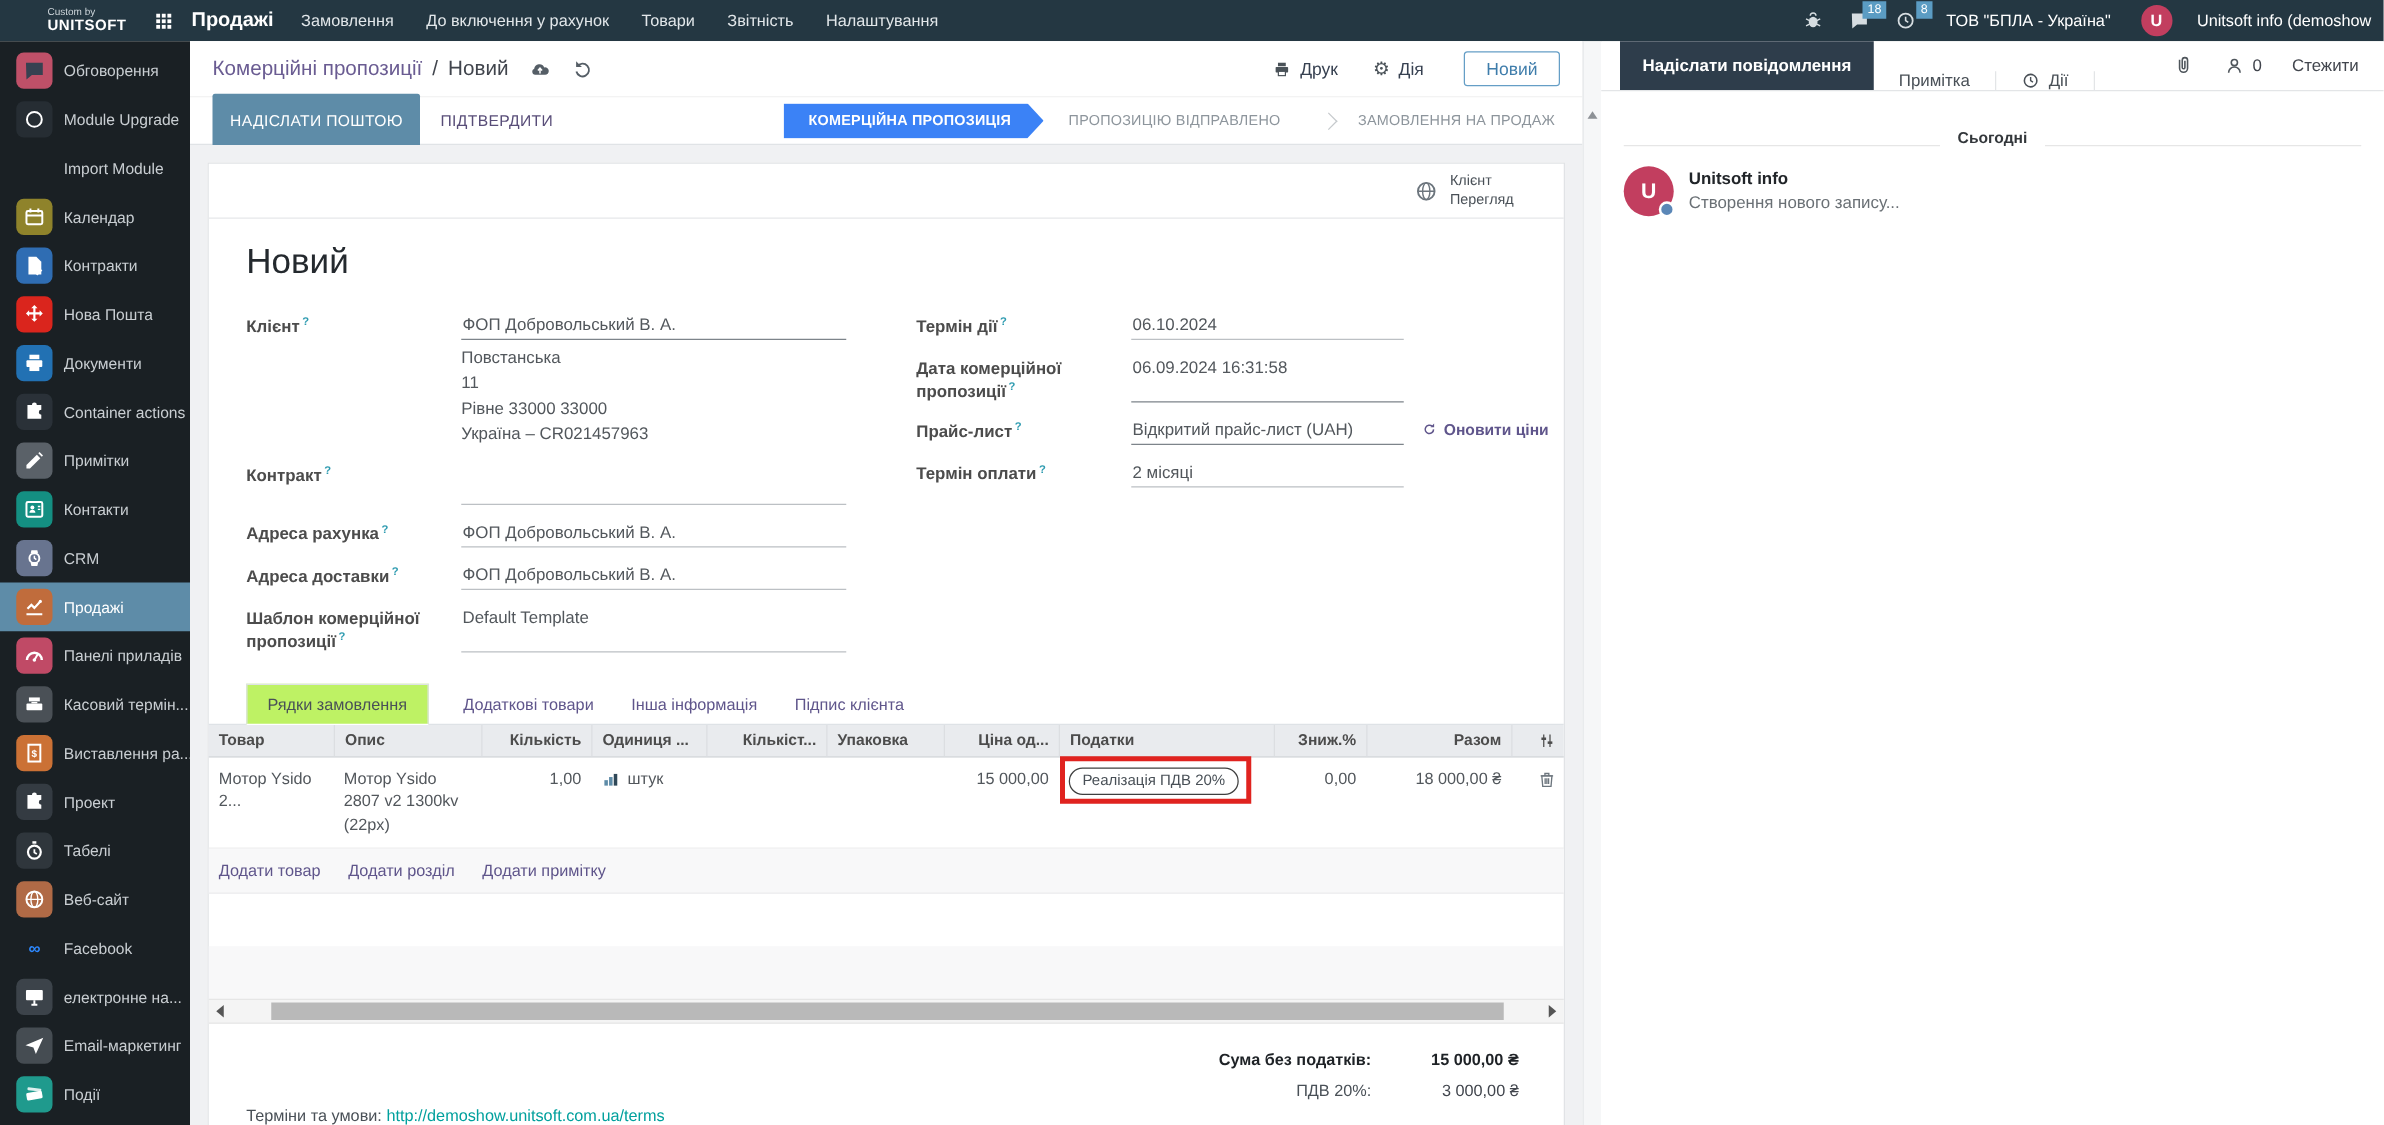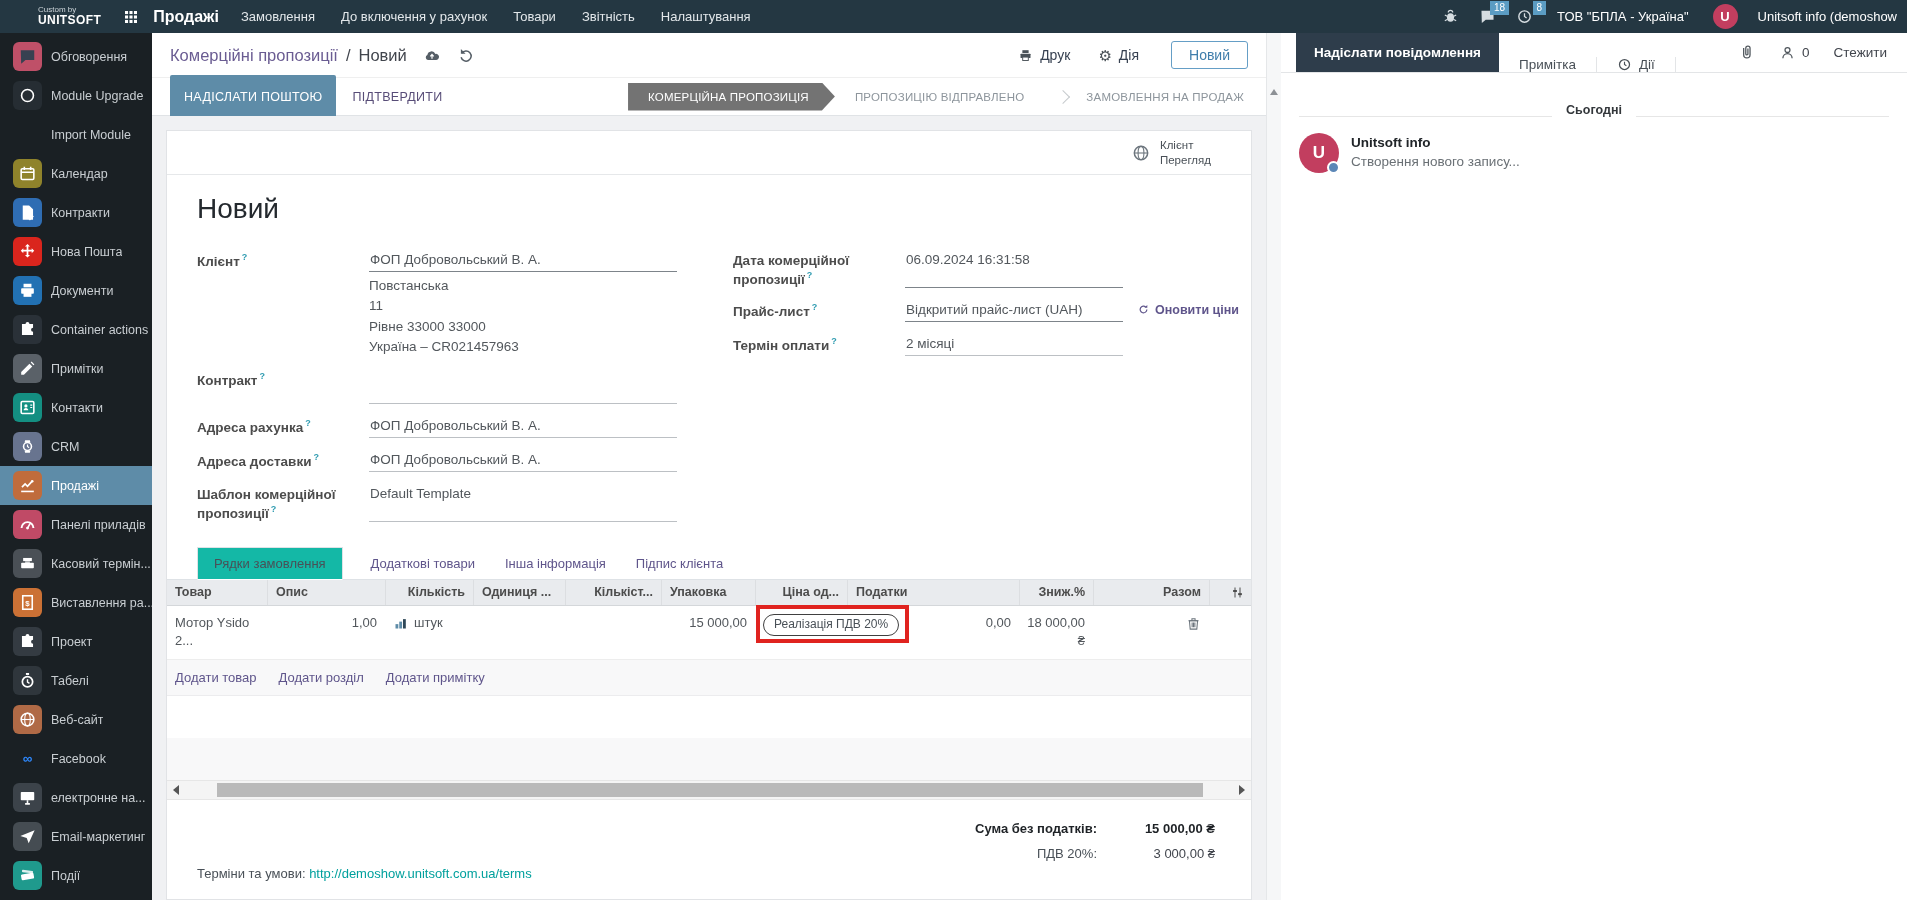--- a/index.html
+++ b/index.html
@@ -62,22 +62,22 @@
   .statusbar { height:38px; background:#fff; border-bottom:1px solid #e0e3e6; display:flex;
                align-items:center; padding-left:18px; flex:none; }
   .btn-primary { background:#5e8ca8; color:#fff; border:none; font-size:12.5px; height:43px;
                  padding:0 14px; letter-spacing:.3px; cursor:pointer; border-radius:2px;
                  font-family:inherit; }
   .btn-flat { background:none; border:none; color:#584d78; font-size:12.5px; padding:0 16px;
               letter-spacing:.3px; cursor:pointer; font-family:inherit; }
   .steps { margin-left:auto; display:flex; align-items:center; height:28px; margin-right:2px; }
   .step { display:flex; align-items:center; height:28px; padding:0 20px; font-size:11.5px;
           letter-spacing:.2px; color:#8d959c; cursor:pointer; white-space:nowrap; }
-  .step.active { background:#737373; color:#fff; padding-right:26px;
-      clip-path:polygon(0 0, calc(100% - 13px) 0, 100% 50%, calc(100% - 13px) 100%, 0 100%); }
+  .step.active { background:#3b82f6; color:#fff; padding-right:26px;
+      clip-path:polygon(0 0, calc(100% - 13px) 0, 100% 50%, calc(100% - 13px) 100%, 0 100%);font-weight:bold; }
   .step.plain + .step.plain::before { content:""; width:9px; height:9px;
       border-top:1px solid #c6cacd; border-right:1px solid #c6cacd;
       transform:rotate(45deg); margin:0 18px 0 -6px; flex:none; }
 
   .content { flex:1; min-height:0; background:#f0f1f3; padding:14px 14px 0; overflow:hidden; }
   .sheet { background:#fff; border:1px solid #e1e3e6; min-height:100%; }
 
   .stat-row { height:44px; border-bottom:1px solid #e6e8ea; display:flex; align-items:center;
               justify-content:flex-end; padding-right:40px; }
   .stat-btn { display:flex; align-items:center; gap:9px; cursor:pointer; }
@@ -98,21 +98,21 @@
   .addr { font-size:13.5px; color:#52575c; line-height:1.5; margin-top:4px; }
   .inline-act { display:flex; align-items:flex-start; gap:14px; }
   .link-act { display:flex; align-items:center; gap:5px; font-size:12.5px; font-weight:bold;
               color:#5f558b; margin-top:4px; cursor:pointer; white-space:nowrap; }
   .link-act .ic { width:13px; height:13px; }
 
   
   .tabs { display:flex; gap:26px; padding:0 0 0 30px; margin-top:14px;
           border-bottom:1px solid #dee2e6; align-items:flex-end; }
   .tab { font-size:13px; padding:8px 2px; color:#5f558b; cursor:pointer; margin-bottom:0; }
-  .tab.active { background:#14b8a6; border:1px solid #dee2e6; border-bottom:1px solid #fff;
+  .tab.active { background:#bef264; border:1px solid #dee2e6; border-bottom:1px solid #fff;
                 margin-bottom:-1px; padding:8px 16px; color:#495057; }
 
   
   .ot-grid { display:grid;
      grid-template-columns:100px 118px 88px 92px 96px 94px 92px 172px 74px 116px 44px; }
   .ot-head { background:#e9ebee; border-bottom:1px solid #d4d7da; }
   .ot-head .hc { font-size:12.5px; font-weight:bold; color:#4c4c4c; padding:5px 8px;
                  border-left:1px solid #dcdee1; white-space:nowrap; overflow:hidden; cursor:pointer; }
   .ot-head .hc:first-child { border-left:none; }
   .r { text-align:right; }
@@ -553,20 +553,24 @@
                   <div class="fval">ФОП Добровольський В. А.</div>
                 </div>
                 <div class="frow">
                   <span class="flabel"><span>Шаблон комерційної пропозиції</span><sup class="q">?</sup></span>
                   <div class="fval">Default Template</div>
                 </div>
               </div>
 
               <div>
                 <div class="frow">
+                  <span class="flabel"><span>Термін дії</span><sup class="q">?</sup></span>
+                  <div class="fval short">06.10.2024</div>
+                </div>
+                <div class="frow">
                   <span class="flabel"><span>Дата комерційної пропозиції</span><sup class="q">?</sup></span>
                   <div class="fval short strong">06.09.2024 16:31:58</div>
                 </div>
                 <div class="frow">
                   <span class="flabel"><span>Прайс-лист</span><sup class="q">?</sup></span>
                   <div class="inline-act">
                     <div class="fval short strong">Відкритий прайс-лист (UAH)</div>
                     <span class="link-act">
                       <span class="ic"><svg viewBox="0 0 24 24" width="100%" height="100%" xmlns="http://www.w3.org/2000/svg">
                             <path d="M18.2 12a6.2 6.2 0 11-1.9-4.5" fill="none" stroke="currentColor" stroke-width="2.2"></path>
@@ -606,20 +610,21 @@
               <span class="colset"><svg viewBox="0 0 24 24" width="100%" height="100%" xmlns="http://www.w3.org/2000/svg">
                     <path d="M8 4v16M16 4v16" stroke="currentColor" stroke-width="1.6"></path>
                     <rect x="5" y="8" width="6" height="3.2" fill="currentColor"></rect>
                     <rect x="13" y="13" width="6" height="3.2" fill="currentColor"></rect>
                   </svg></span>
             </div>
           </div>
 
           <div class="ot-grid ot-row">
             <div class="cell">Мотор Ysido 2...</div>
+            <div class="cell">Мотор Ysido 2807 v2 1300kv (22px)</div>
             <div class="cell r">1,00</div>
             <div class="cell">
               <span class="qty-uom">
                 <span class="mini-ic"><svg viewBox="0 0 24 24" width="100%" height="100%" xmlns="http://www.w3.org/2000/svg">
                       <rect x="4" y="13" width="4.5" height="7" fill="#5e8ca8"></rect>
                       <rect x="10" y="9" width="4.5" height="11" fill="#5e8ca8"></rect>
                       <rect x="16" y="5" width="4.5" height="15" fill="#2f4858"></rect>
                     </svg></span>
                 <span>штук</span>
               </span>

